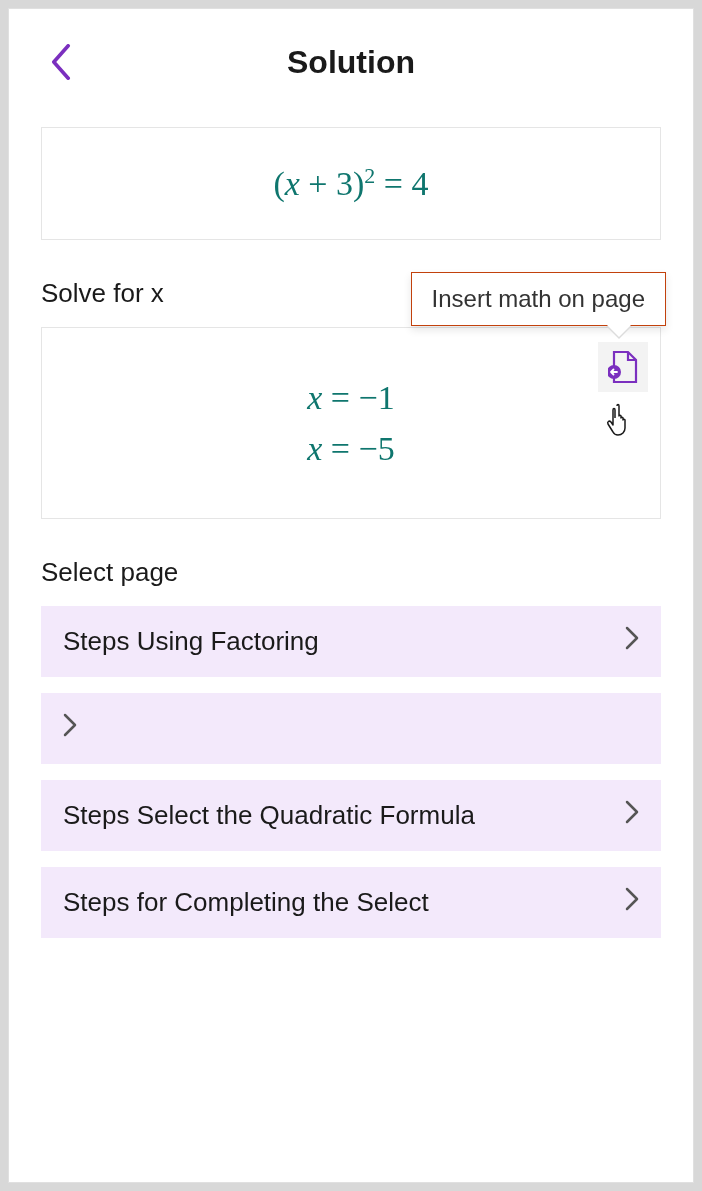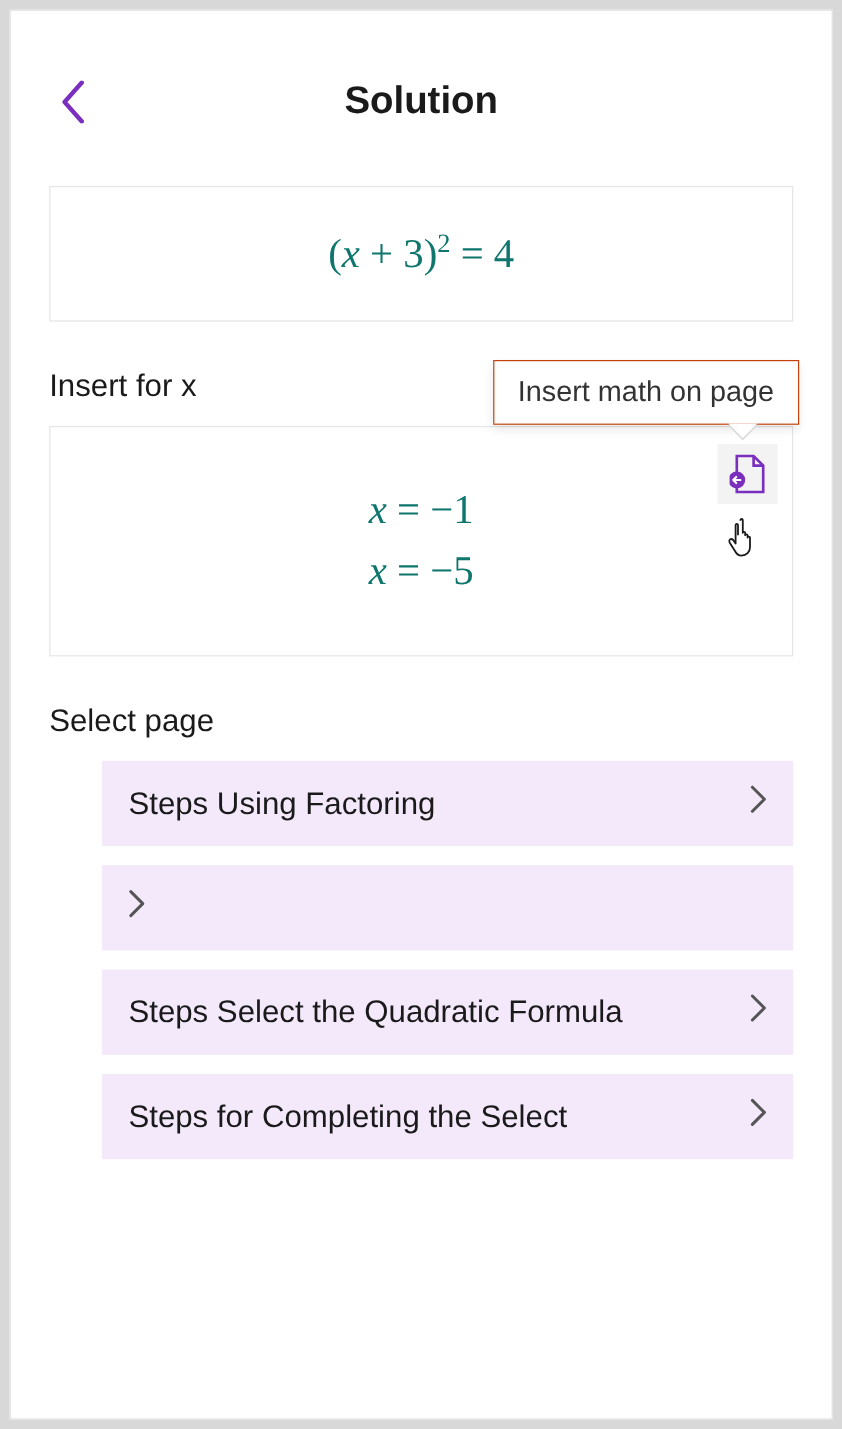--- a/index.html
+++ b/index.html
@@ -13,24 +13,23 @@
     .panel {
       background: #ffffff;
       width: 100%;
       height: 100%;
       padding: 28px 32px;
       border: 1px solid #e0e0e0;
       position: relative;
     }
     .header {
       display: flex;
-      align-items: flex-start;
+      align-items: center;
       height: 50px;
       margin-bottom: 40px;
-      margin-top: 28px;
     }
     .back-btn {
       width: 40px;
       height: 40px;
       cursor: pointer;
       display: flex;
       align-items: center;
       justify-content: center;
     }
     .back-btn svg { width: 22px; height: 36px; }
@@ -122,21 +121,20 @@
     .cursor-pointer {
       position: absolute;
       top: 58px;
       right: 10px;
       pointer-events: none;
     }
     .step-list {
       display: flex;
       flex-direction: column;
       gap: 16px;
-      margin-left: 44px;
     }
     .step-item {
       background: #f3e9fb;
       padding: 20px 22px;
       display: flex;
       align-items: center;
       justify-content: space-between;
       cursor: pointer;
       font-size: 26px;
       color: #1a1a1a;
@@ -169,21 +167,21 @@
   </div>
 
 
   <div class="math-box">
     <div class="equation">
       <span class="up">(</span>x&nbsp;<span class="up">+&nbsp;3)</span><span class="sup">2</span>&nbsp;<span class="up">=&nbsp;4</span>
     </div>
   </div>
 
   <div class="solve-row">
-    <div class="solve-label">Insert for x</div>
+    <div class="solve-label">Solve for x</div>
   </div>
 
   <div class="math-box" style="padding-top:44px;padding-bottom:44px;">
     <div class="equation">
       x&nbsp;<span class="up">=&nbsp;−1</span>
     </div>
     <div class="equation">
       x&nbsp;<span class="up">=&nbsp;−5</span>
     </div>
 

